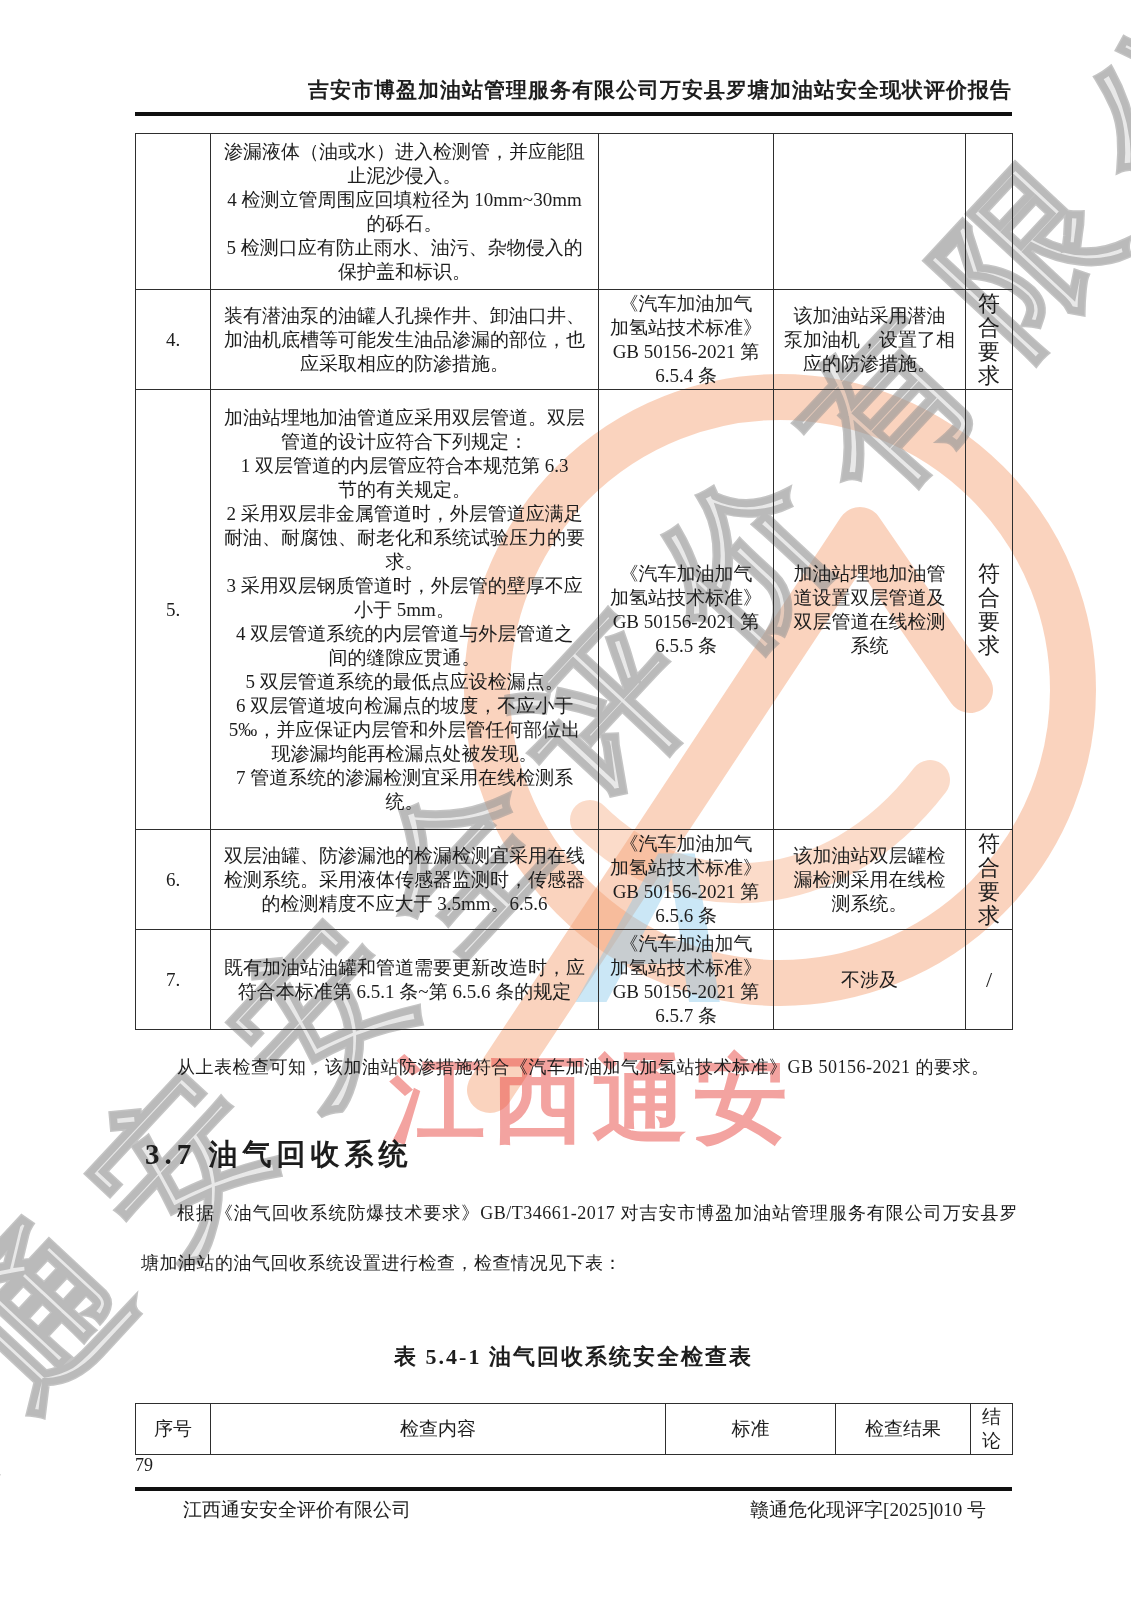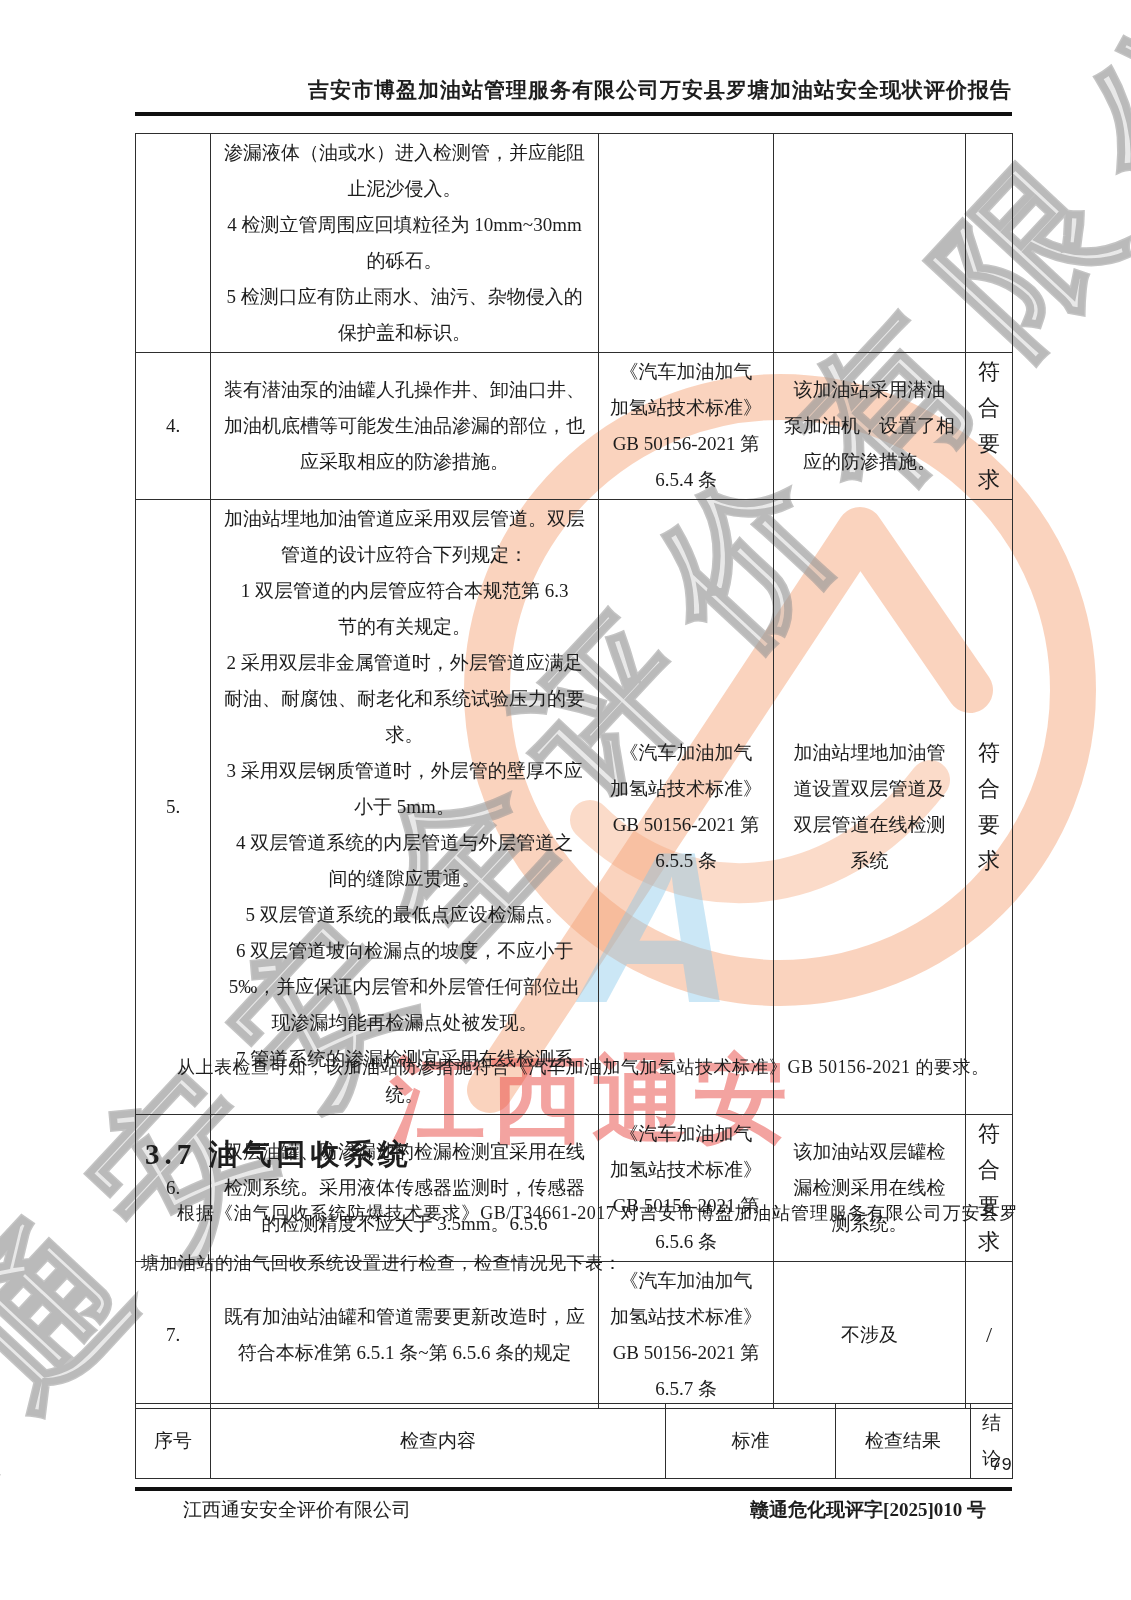--- a/index.html
+++ b/index.html
@@ -39,21 +39,21 @@
   .content{position:absolute;inset:0;z-index:1;}
   .doc-title{
     position:absolute;left:135px;top:76px;width:877px;
     text-align:right;font-size:21px;font-weight:700;letter-spacing:1px;
   }
   .header-rule{position:absolute;left:135px;top:112px;width:877px;height:4px;background:#101010;}
 
   table.chk{
     border-collapse:collapse;table-layout:fixed;
     width:877px;
-    font-size:19px;line-height:36px;
+    font-size:19px;line-height:24px;
   }
   table.chk td{
     border:1.6px solid #2e2e2e;
     padding:1px 5px;
     vertical-align:middle;
     text-align:center;
     white-space:pre-line;
     overflow:hidden;
   }
   .t1{position:absolute;left:135px;top:133px;}
@@ -78,30 +78,30 @@
   }
   .tbl-caption{
     position:absolute;left:135px;top:1342px;width:877px;
     text-align:center;font-size:22px;font-weight:600;letter-spacing:2px;
   }
   .t2{position:absolute;left:135px;top:1403px;}
   .t2 td{height:37px;font-weight:400;}
 
   .page-num{
     position:absolute;left:135px;top:1455px;width:877px;
-    text-align:right;font-size:18px;font-family:Liberation Mono, monospace;
+    text-align:left;font-size:18px;
   }
   .footer-rule{position:absolute;left:135px;top:1487px;width:877px;height:3.5px;background:#101010;}
   .footer{
     position:absolute;left:135px;top:1497px;width:877px;
     display:flex;justify-content:space-between;
     font-size:19px;
   }
   .footer .f-left{padding-left:48px;}
-  .footer .f-right{padding-right:26px;font-weight:bold;}
+  .footer .f-right{padding-right:26px;}
 </style>
 </head>
 <body>
 
 <div class="page">
 
   <div class="wm-layer">
     <svg class="wm-logo" width="700" height="780" viewBox="0 0 700 780">
       <circle cx="350" cy="340" r="293" fill="none" stroke="rgba(245,164,119,0.48)" stroke-width="46"></circle>
       <path d="M 60 740 L 430 180 L 540 340" fill="none" stroke="rgba(245,164,119,0.48)" stroke-width="46" stroke-linecap="round" stroke-linejoin="round"></path>
@@ -211,20 +211,21 @@
       </tr>
     </tbody>
       </table>
 
     <div class="para p1">从上表检查可知，该加油站防渗措施符合《汽车加油加气加氢站技术标准》GB 50156-2021 的要求。</div>
 
     <div class="sec-head">3.7 油气回收系统</div>
 
     <div class="para p2">根据《油气回收系统防爆技术要求》GB/T34661-2017 对吉安市博盈加油站管理服务有限公司万安县罗塘加油站的油气回收系统设置进行检查，检查情况见下表：</div>
 
+    <div class="tbl-caption">表 5.4-1  油气回收系统安全检查表</div>
 
     <table class="chk t2">
       <colgroup>
         <col style="width:75px">
           <col style="width:455px">
           <col style="width:170px">
         <col style="width:135px">
           <col style="width:42px">
       </colgroup>
       <tbody>

